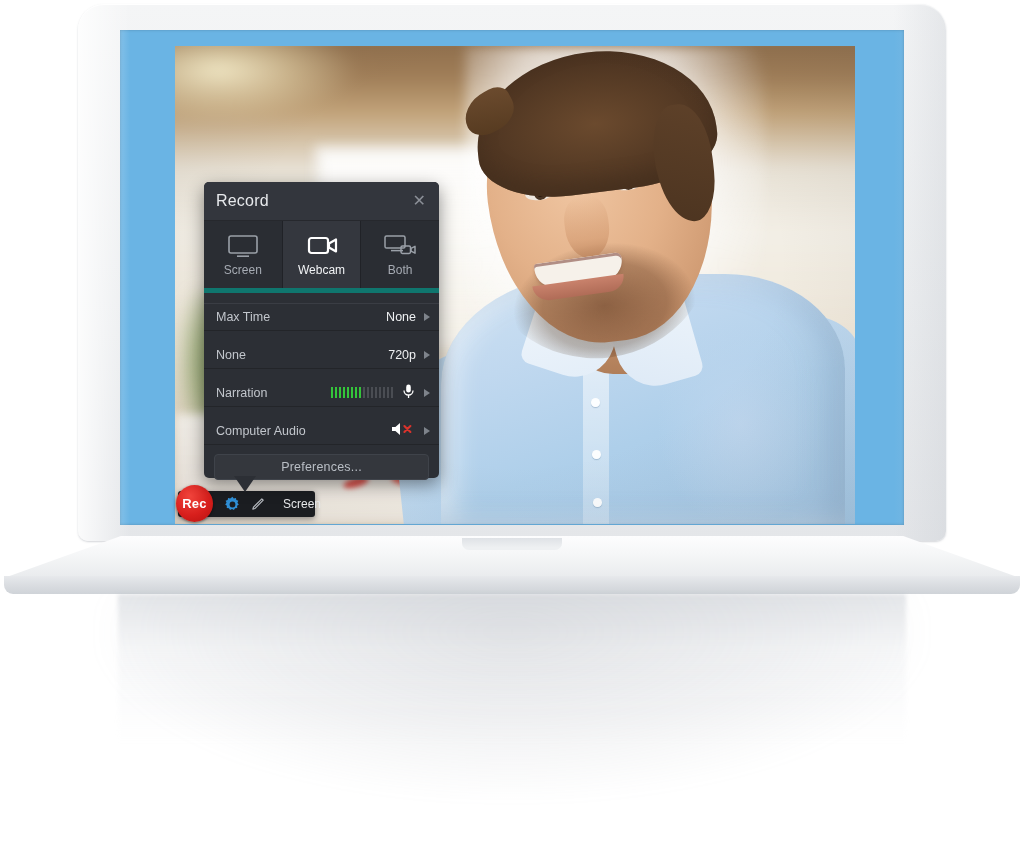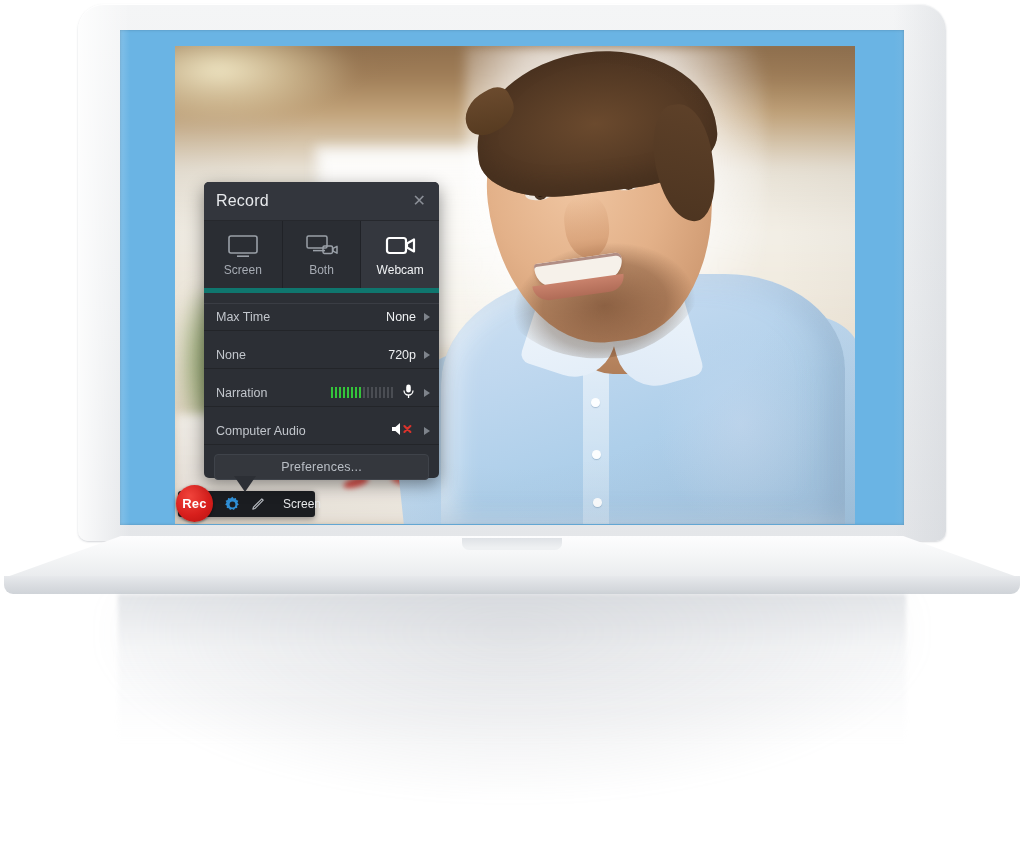--- a/index.html
+++ b/index.html
@@ -384,40 +384,40 @@
         <div class="tab">
           <span>
             <svg width="34" height="26" viewBox="0 0 34 26" fill="none">
               <rect class="ico" x="3" y="3" width="28" height="17" rx="2" stroke-width="1.6"></rect>
               <line class="ico" x1="11" y1="23.2" x2="23" y2="23.2" stroke-width="1.6"></line>
             </svg>
           </span>
           <span class="tab-label">Screen</span>
         </div>
 
+        <div class="tab active">
+          <span>
+            <svg width="34" height="26" viewBox="0 0 34 26" fill="none">
+              <rect class="ico" x="4" y="5" width="19" height="15" rx="2.5" stroke-width="2.2"></rect>
+              <path class="ico" d="M24 10.5 L31 6.5 L31 18.5 L24 14.5 Z" stroke-width="2.2" stroke-linejoin="round"></path>
+            </svg>
+          </span>
+          <span class="tab-label">Webcam</span>
+        </div>
+
         <div class="tab">
           <span>
             <svg width="34" height="26" viewBox="0 0 34 26" fill="none">
               <rect class="ico" x="2" y="3" width="20" height="12" rx="1.6" stroke-width="1.5"></rect>
               <line class="ico" x1="8" y1="17.6" x2="20" y2="17.6" stroke-width="1.5"></line>
               <rect class="ico" x="18" y="13" width="9.5" height="7.5" rx="1.4" stroke-width="1.5"></rect>
               <path class="ico" d="M28 15.4 L32 13.4 L32 20.2 L28 18.2 Z" stroke-width="1.5" stroke-linejoin="round"></path>
             </svg>
           </span>
           <span class="tab-label">Both</span>
-        </div>
-
-        <div class="tab active">
-          <span>
-            <svg width="34" height="26" viewBox="0 0 34 26" fill="none">
-              <rect class="ico" x="4" y="5" width="19" height="15" rx="2.5" stroke-width="2.2"></rect>
-              <path class="ico" d="M24 10.5 L31 6.5 L31 18.5 L24 14.5 Z" stroke-width="2.2" stroke-linejoin="round"></path>
-            </svg>
-          </span>
-          <span class="tab-label">Webcam</span>
         </div>
       </div>
 
       <div class="rows">
         <div class="row">
           <span class="row-label">Max Time</span>
           <span class="row-value">None</span>
           <span class="chev"></span>
         </div>
 

